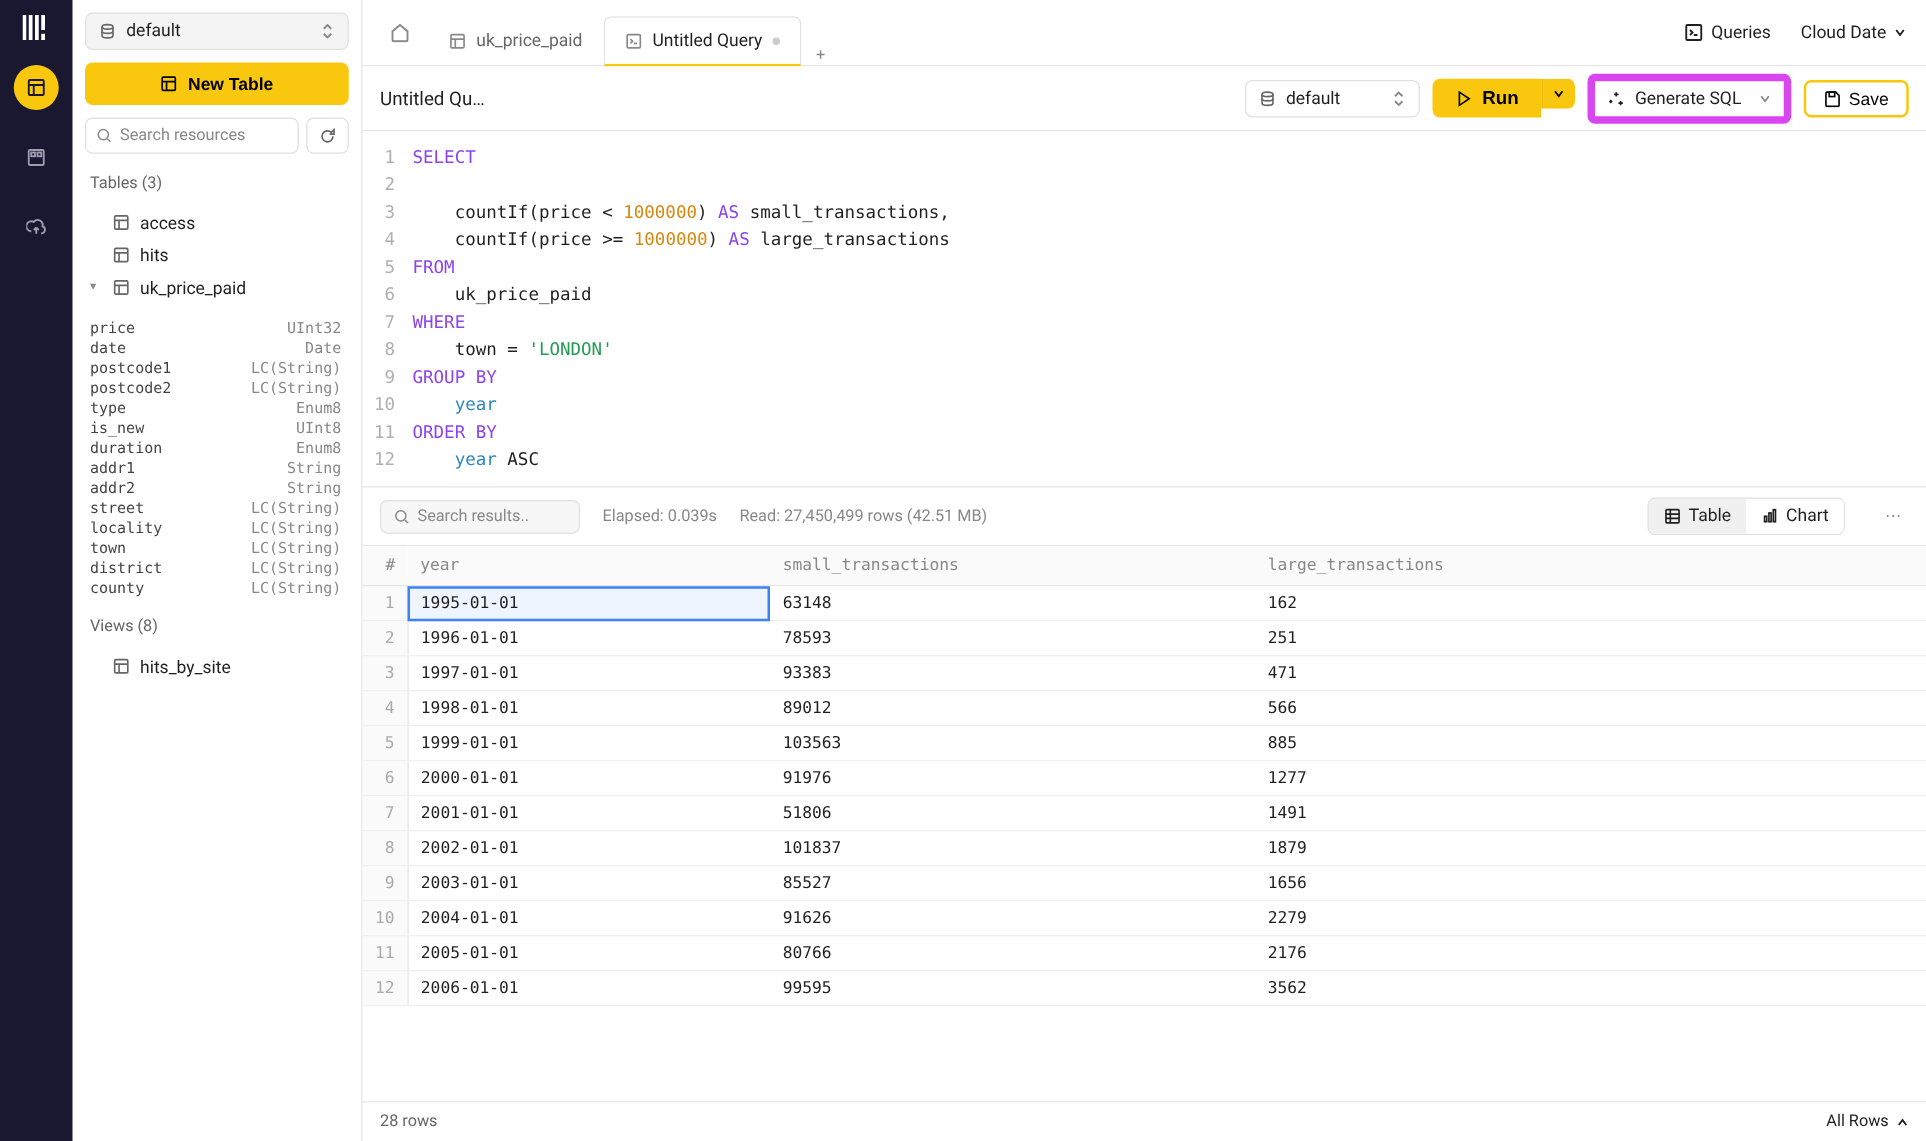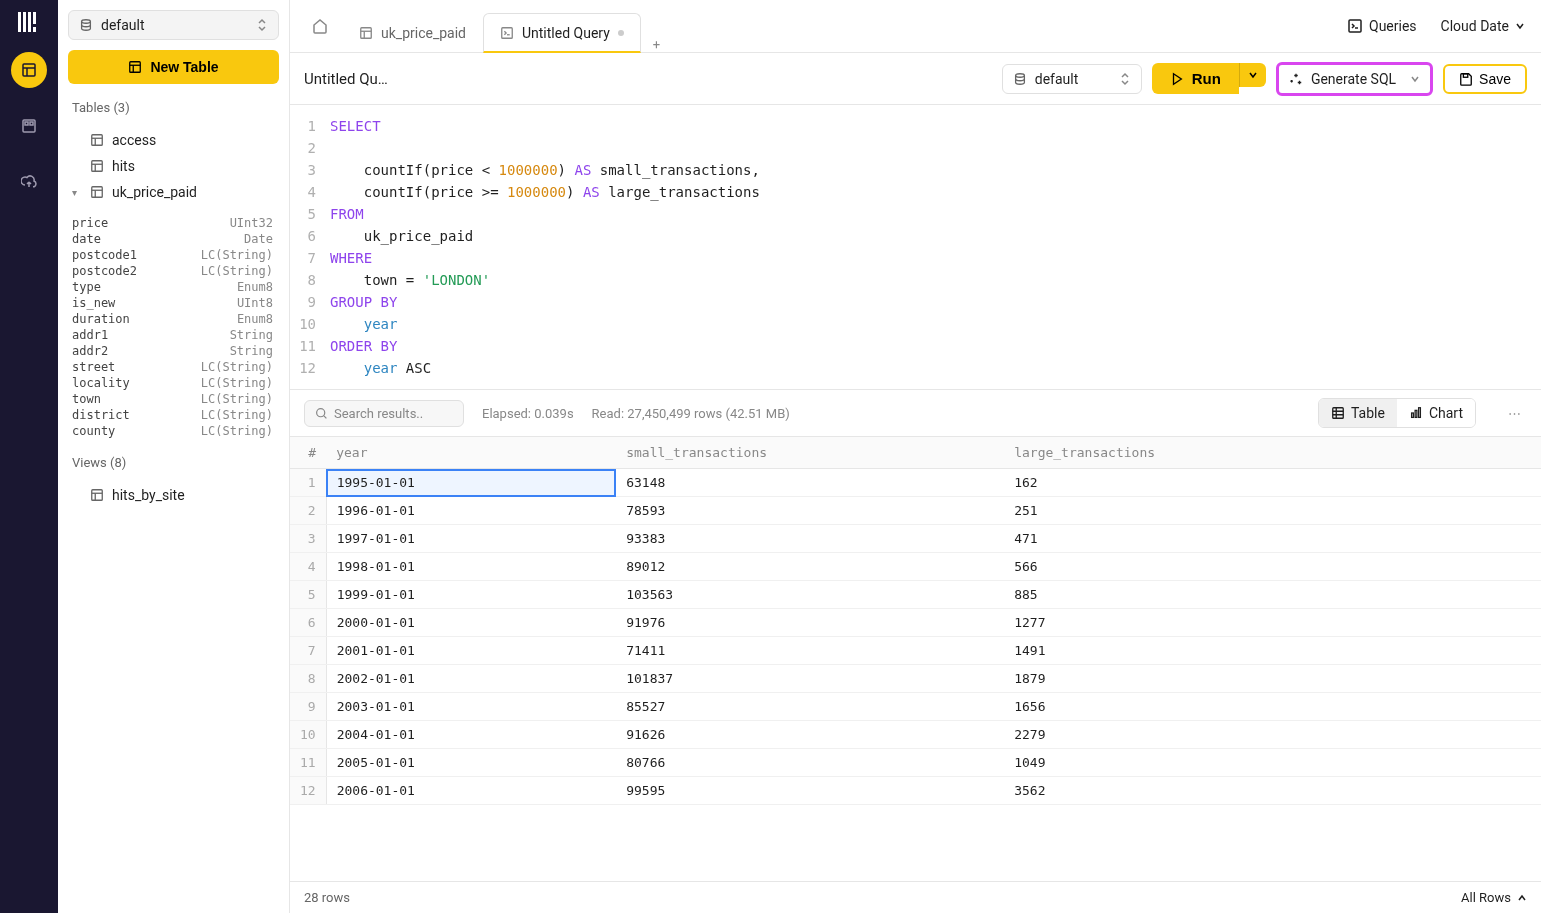--- a/index.html
+++ b/index.html
@@ -14,21 +14,21 @@
 
 
 .sidebar { width: 232px; border-right: 1px solid #e6e6e6; display: flex; flex-direction: column; padding: 10px; gap: 10px; }
 .db-select { display: flex; align-items: center; gap: 8px; background: #f4f4f4; border: 1px solid #e0e0e0; border-radius: 6px; padding: 6px 10px; font-size: 14px; position: relative; }
 .db-select .chev { margin-left: auto; color: #888; }
 .new-table-btn { background: #f9c80e; border: none; border-radius: 6px; padding: 9px; font-weight: 600; font-size: 14px; display: flex; align-items: center; justify-content: center; gap: 8px; cursor: pointer; }
 .search-row { display: flex; gap: 6px; }
 .search-input { flex: 1; display: flex; align-items: center; gap: 6px; border: 1px solid #e0e0e0; border-radius: 6px; padding: 6px 8px; color: #888; font-size: 13px; background: #fff; }
 .refresh-btn { width: 34px; border: 1px solid #e0e0e0; border-radius: 6px; background: #fff; display: flex; align-items: center; justify-content: center; cursor: pointer; }
 .section-label { font-size: 13px; color: #666; padding: 6px 4px 2px; }
-.tree-item { display: flex; align-items: center; gap: 8px; padding: 5px 4px; font-size: 14px; cursor: pointer; border-radius: 4px; }
+.tree-item { display: flex; align-items: flex-start; gap: 8px; padding: 5px 4px; font-size: 14px; cursor: pointer; border-radius: 4px; }
 .tree-item .caret { width: 10px; color: #888; font-size: 10px; }
 .tree-item .ticon { color: #666; }
 .col-row { display: flex; justify-content: space-between; padding: 1px 6px 1px 4px; font-family: "SFMono-Regular", Menlo, Consolas, monospace; font-size: 12px; color: #444; }
 .col-row .ctype { color: #888; }
 
 
 .main { flex: 1; display: flex; flex-direction: column; min-width: 0; }
 .topbar { height: 53px; border-bottom: 1px solid #e6e6e6; display: flex; align-items: center; padding: 0 16px 0 8px; }
 .tabs { display: flex; align-items: flex-end; height: 100%; gap: 0; }
 .tab-home { padding: 0 14px; display:flex; align-items:center; height:100%; color:#666; cursor:pointer;}
@@ -40,21 +40,21 @@
 .topbar-right .item { display:flex; align-items:center; gap:6px; cursor:pointer;}
 
 .toolbar { height: 52px; border-bottom: 1px solid #e6e6e6; display: flex; align-items: center; padding: 0 14px; gap: 10px; }
 .query-name { font-size: 15px; width: 90px; white-space: nowrap; overflow: hidden; text-overflow: ellipsis; }
 .toolbar-spacer { flex: 1; }
 .sel { display:flex; align-items:center; gap:8px; border:1px solid #e0e0e0; border-radius:6px; padding:6px 10px; font-size:14px; background:#fff; min-width:140px; cursor:pointer;}
 .sel .chev{ margin-left:auto; color:#888;}
 .run-btn { display:flex; align-items:flex-start; }
 .run-main { background:#f9c80e; border:none; padding:7px 18px; font-weight:600; font-size:15px; display:flex;align-items:center;gap:8px; border-radius:6px 0 0 6px; cursor:pointer;}
 .run-caret { background:#f9c80e; border:none; border-left:1px solid rgba(0,0,0,0.15); padding:7px 8px; border-radius:0 6px 6px 0; cursor:pointer;}
-.gen-btn { display:flex; align-items:center; gap:8px; border:3px solid #d946ef; border-radius:6px; padding:6px 10px; font-size:14px; background:#fff; cursor:pointer;}
+.gen-btn { display:flex; align-items:center; gap:8px; border:6px solid #d946ef; border-radius:6px; padding:6px 10px; font-size:14px; background:#fff; cursor:pointer;}
 .gen-caret { color:#888; padding-left:6px;}
 .save-btn { display:flex; align-items:center; gap:6px; border:2px solid #f9c80e; border-radius:6px; padding:5px 14px; font-size:14px; font-weight:500; background:#fff; cursor:pointer;}
 
 .editor { padding: 10px 0; font-family:"SFMono-Regular",Menlo,Consolas,monospace; font-size:14px; line-height:22px;}
 .editor-line { display:flex; }
 .gutter { width:40px; text-align:right; padding-right:14px; color:#b0b0b0; user-select:none; }
 .code { white-space:pre; }
 .kw { color:#8e44ec; }
 .id { color:#2e86c1; }
 .num { color:#d68910; }
@@ -140,20 +140,34 @@
 
     <button class="new-table-btn">
       <svg width="14" height="14" viewBox="0 0 16 16" fill="none" stroke="currentColor" stroke-width="1.5">
           <rect x="2" y="2" width="12" height="12" rx="1"></rect>
           <line x1="2" y1="6" x2="14" y2="6"></line>
           <line x1="6" y1="6" x2="6" y2="14"></line>
         </svg>
       <span>New Table</span>
     </button>
 
+    <div class="search-row">
+      <div class="search-input">
+        <svg width="13" height="13" viewBox="0 0 16 16" fill="none" stroke="currentColor" stroke-width="1.5">
+            <circle cx="7" cy="7" r="5"></circle>
+            <line x1="11" y1="11" x2="14" y2="14"></line>
+          </svg>
+        <span>Search resources</span>
+      </div>
+      <div class="refresh-btn">
+        <svg width="14" height="14" viewBox="0 0 16 16" fill="none" stroke="#666" stroke-width="1.5">
+            <path d="M13 8a5 5 0 1 1-1.5-3.5L14 2v4h-4"></path>
+          </svg>
+      </div>
+    </div>
 
     <div class="section-label">Tables (3)</div>
     <div id="tables-list">
         <div class="tree-item">
           <span class="caret"></span>
           <svg class="ticon" width="14" height="14" viewBox="0 0 16 16" fill="none" stroke="#666" stroke-width="1.5">
             <rect x="2" y="2" width="12" height="12" rx="1"></rect>
             <line x1="2" y1="6" x2="14" y2="6"></line>
             <line x1="6" y1="6" x2="6" y2="14"></line>
           </svg>
@@ -473,21 +487,21 @@
               </tr>
               <tr>
                 <td class="rownum">6</td>
                 <td class="">2000-01-01</td>
                 <td>91976</td>
                 <td>1277</td>
               </tr>
               <tr>
                 <td class="rownum">7</td>
                 <td class="">2001-01-01</td>
-                <td>71411</td>
+                <td>51806</td>
                 <td>1491</td>
               </tr>
               <tr>
                 <td class="rownum">8</td>
                 <td class="">2002-01-01</td>
                 <td>101837</td>
                 <td>1879</td>
               </tr>
               <tr>
                 <td class="rownum">9</td>
@@ -498,21 +512,21 @@
               <tr>
                 <td class="rownum">10</td>
                 <td class="">2004-01-01</td>
                 <td>91626</td>
                 <td>2279</td>
               </tr>
               <tr>
                 <td class="rownum">11</td>
                 <td class="">2005-01-01</td>
                 <td>80766</td>
-                <td>1049</td>
+                <td>2176</td>
               </tr>
               <tr>
                 <td class="rownum">12</td>
                 <td class="">2006-01-01</td>
                 <td>99595</td>
                 <td>3562</td>
               </tr>
             </tbody>
         </table>
       </div>

